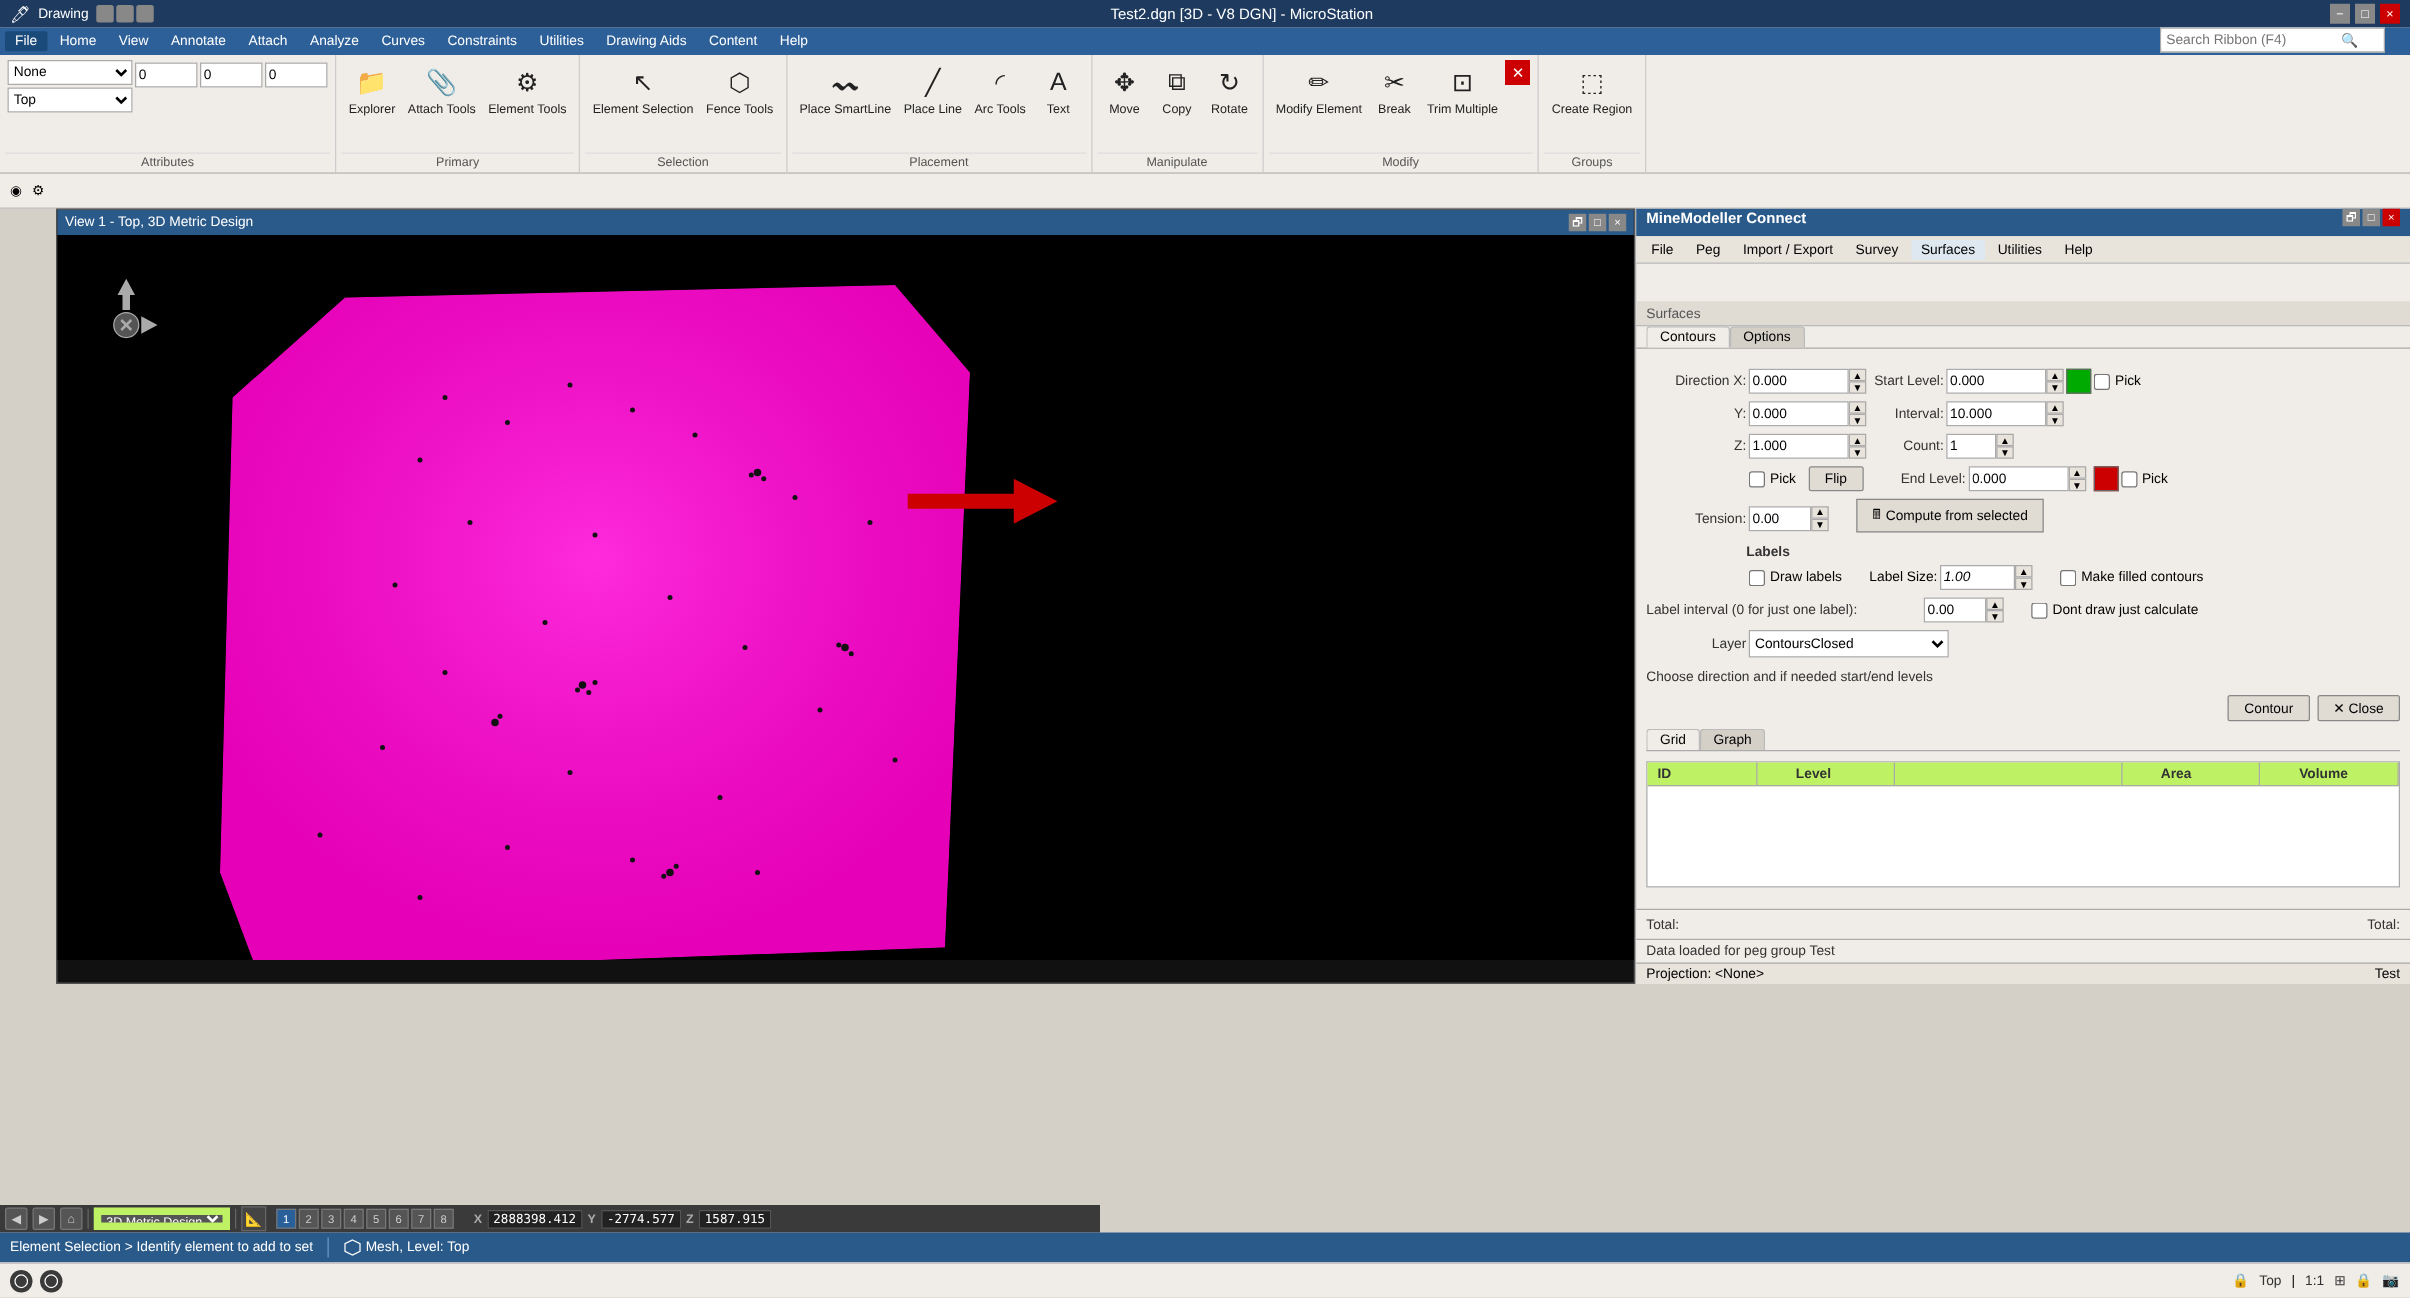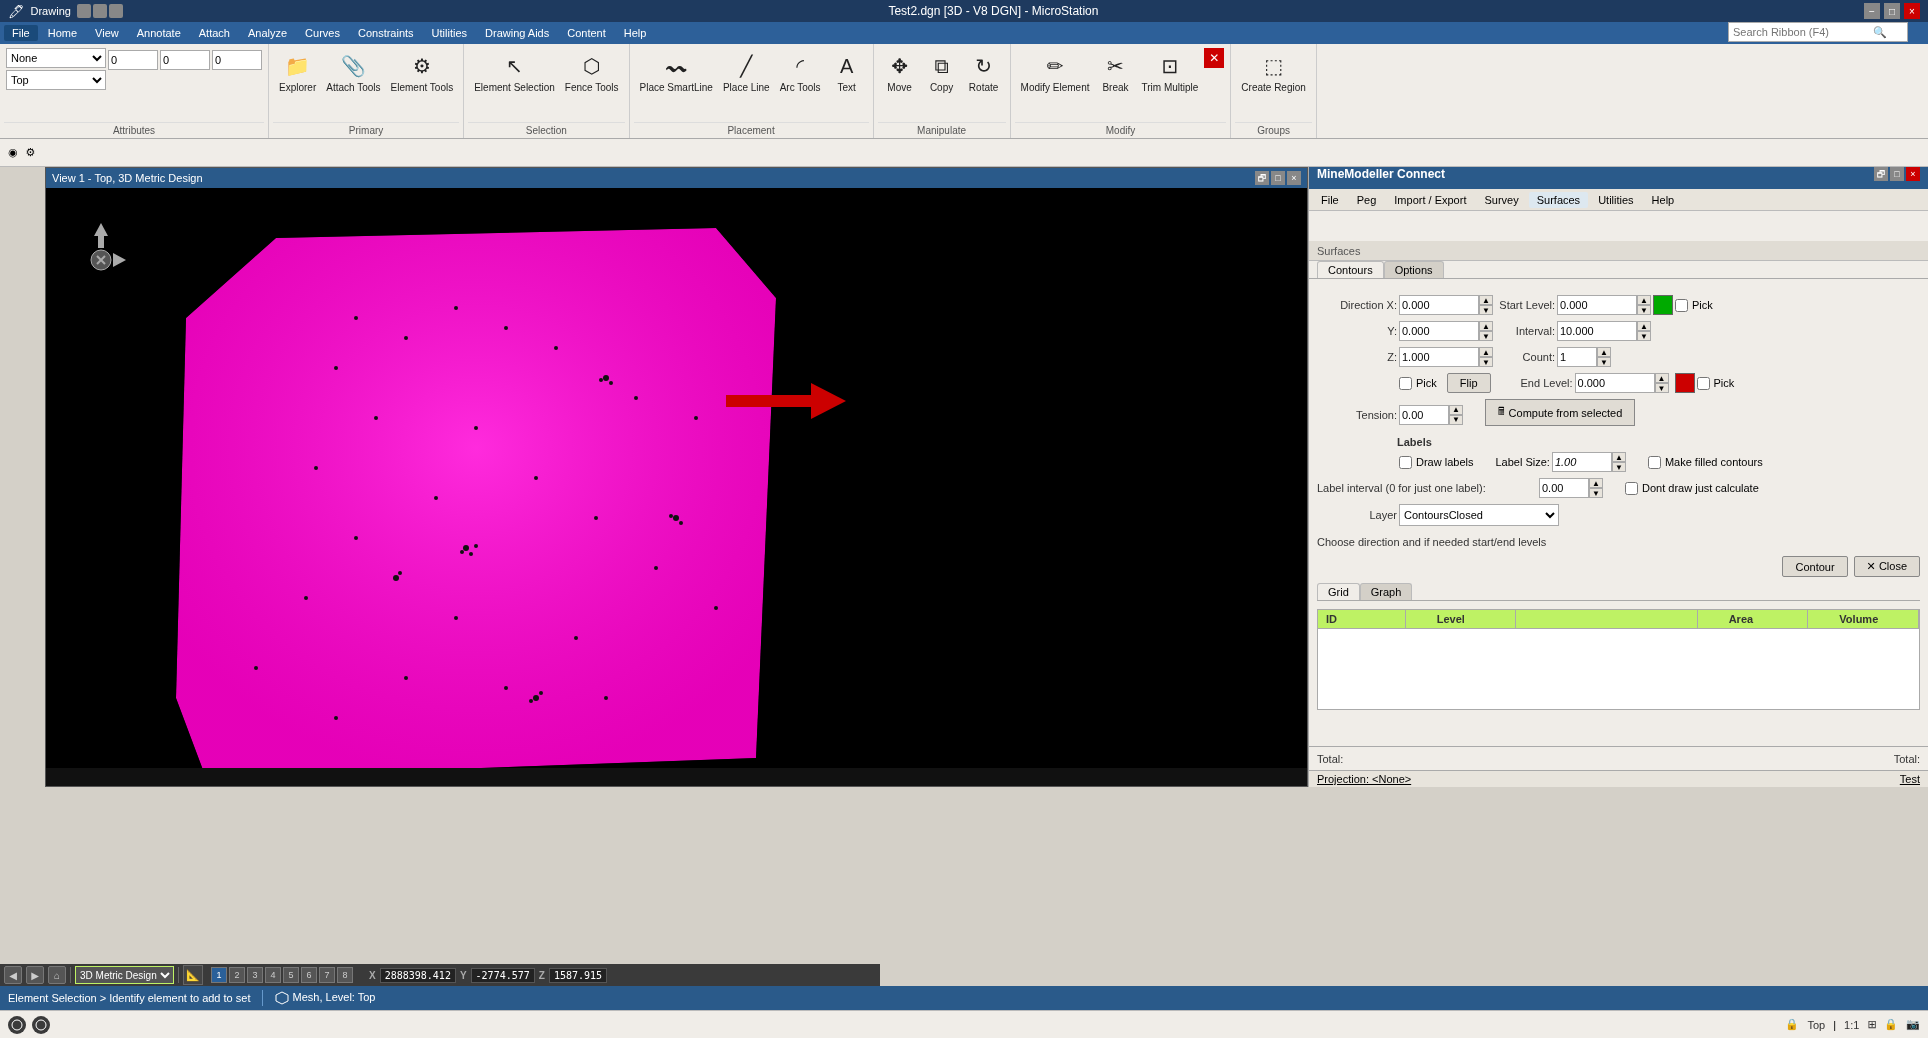--- a/index.html
+++ b/index.html
@@ -94,35 +94,35 @@
 
     
     #status-bar { background: #2a5a8a; color: white; height: 24px; display: flex; align-items: center; padding: 0 8px; font-size: 11px; gap: 8px; position: absolute; bottom: 28px; left: 0; right: 0; }
 
     
     #bottom-bar { position: absolute; bottom: 0; left: 0; right: 0; height: 28px; background: #f0ede8; border-top: 1px solid #bbb; display: flex; align-items: center; padding: 0 8px; gap: 8px; font-size: 11px; }
 
     
     #vp-nav-bar { position: absolute; bottom: 52px; left: 0; width: 880px; background: #3a3a3a; height: 22px; display: flex; align-items: center; padding: 0 4px; gap: 4px; }
     .vp-nav-btn { width: 18px; height: 18px; background: #555; border: 1px solid #777; color: #ccc; font-size: 10px; display: flex; align-items: center; justify-content: center; cursor: pointer; border-radius: 2px; }
-    .vp-nav-select { height: 18px; font-size: 10px; background: #555; color: white; border: 1px solid #bef264; }
+    .vp-nav-select { height: 18px; font-size: 10px; background: #555; color: white; border: 6px solid #bef264; }
 
     
     .tab-numbers { display: flex; gap: 2px; padding: 0 4px; }
     .tab-num { width: 16px; height: 16px; background: #555; border: 1px solid #777; color: #ccc; font-size: 9px; display: flex; align-items: center; justify-content: center; cursor: pointer; }
     .tab-num.active { background: #2a6099; color: white; }
 
     
     #surfaces-area { background: #d8d4cc; border-bottom: 1px solid #aaa; padding: 2px 4px; display: flex; align-items: center; height: 20px; }
 
     .compute-btn { display: flex; align-items: center; gap: 4px; padding: 3px 8px; font-size: 11px; border: 1px solid #888; background: #e0dcd4; cursor: pointer; width: 100%; margin-bottom: 4px; }
 
     
     #panel-status { background: #f0ede8; border-top: 1px solid #aaa; padding: 3px 8px; font-size: 11px; color: #333; }
-    #panel-status-bottom { display: flex; justify-content: space-between; background: #e8e4dc; border-top: 1px solid #aaa; padding: 2px 8px; font-size: 11px; text-decoration: underline; }
+    #panel-status-bottom { display: flex; justify-content: space-between; background: #e8e4dc; border-top: 1px solid #aaa; padding: 2px 8px; font-size: 11px; }
   </style>
 </head>
 <body>
 
 <div id="title-bar">
   <div style="display:flex; align-items:center; gap:6px;">
     <span style="font-size:13px;">🖊</span>
     <span style="font-size:11px;">Drawing</span>
     <div style="display:flex; gap:2px;">
       <div style="width:14px;height:14px;background:#888;border-radius:2px;cursor:pointer;"></div>
@@ -597,20 +597,23 @@
         <div style="height:80px;"></div>
       </div>
     </div>
 
     <div id="panel-bottom">
       <span class="total-label">Total:</span>
       <span style="flex:1;"></span>
       <span class="total-label">Total:</span>
     </div>
 
+    <div id="panel-status">
+      <span>Data loaded for peg group Test</span>
+    </div>
     <div id="panel-status-bottom">
       <span>Projection: &lt;None&gt;</span>
       <span>Test</span>
     </div>
 
   </div>
 </div>
 
 <div id="vp-nav-bar" style="position:absolute; bottom:52px; left:0; width:880px; background:#3a3a3a; height:22px; display:flex; align-items:center; padding:0 4px; gap:4px;">
   <div class="vp-nav-btn">◀</div>

